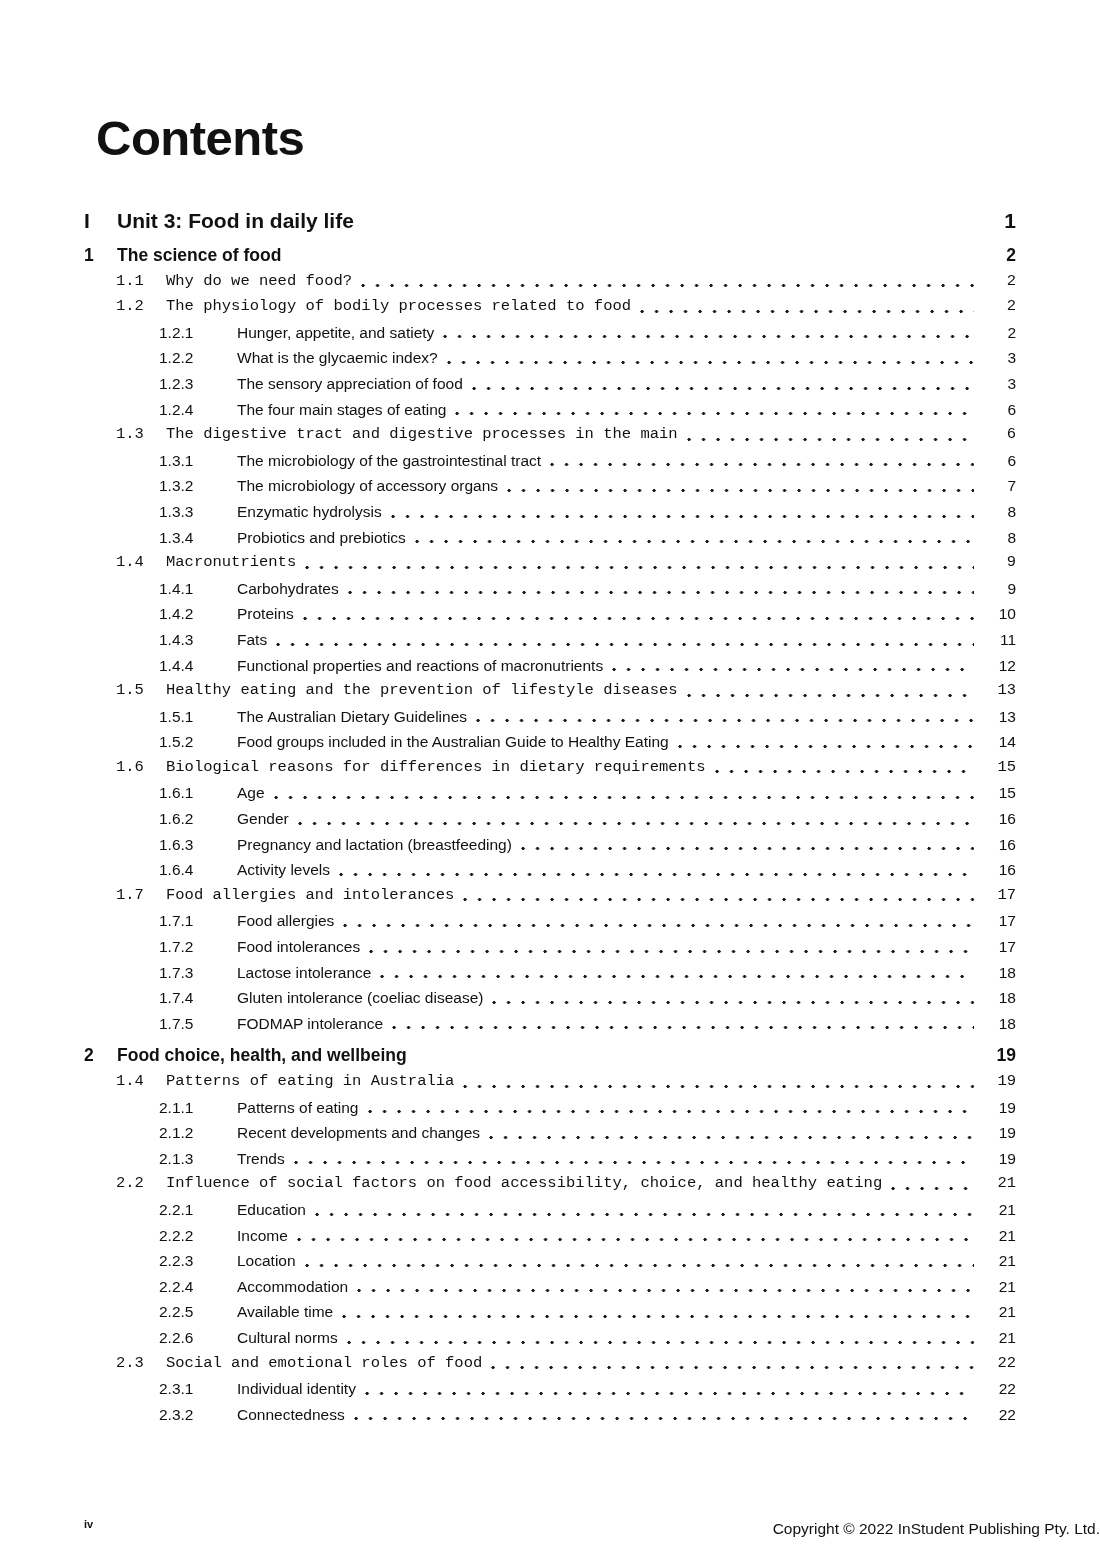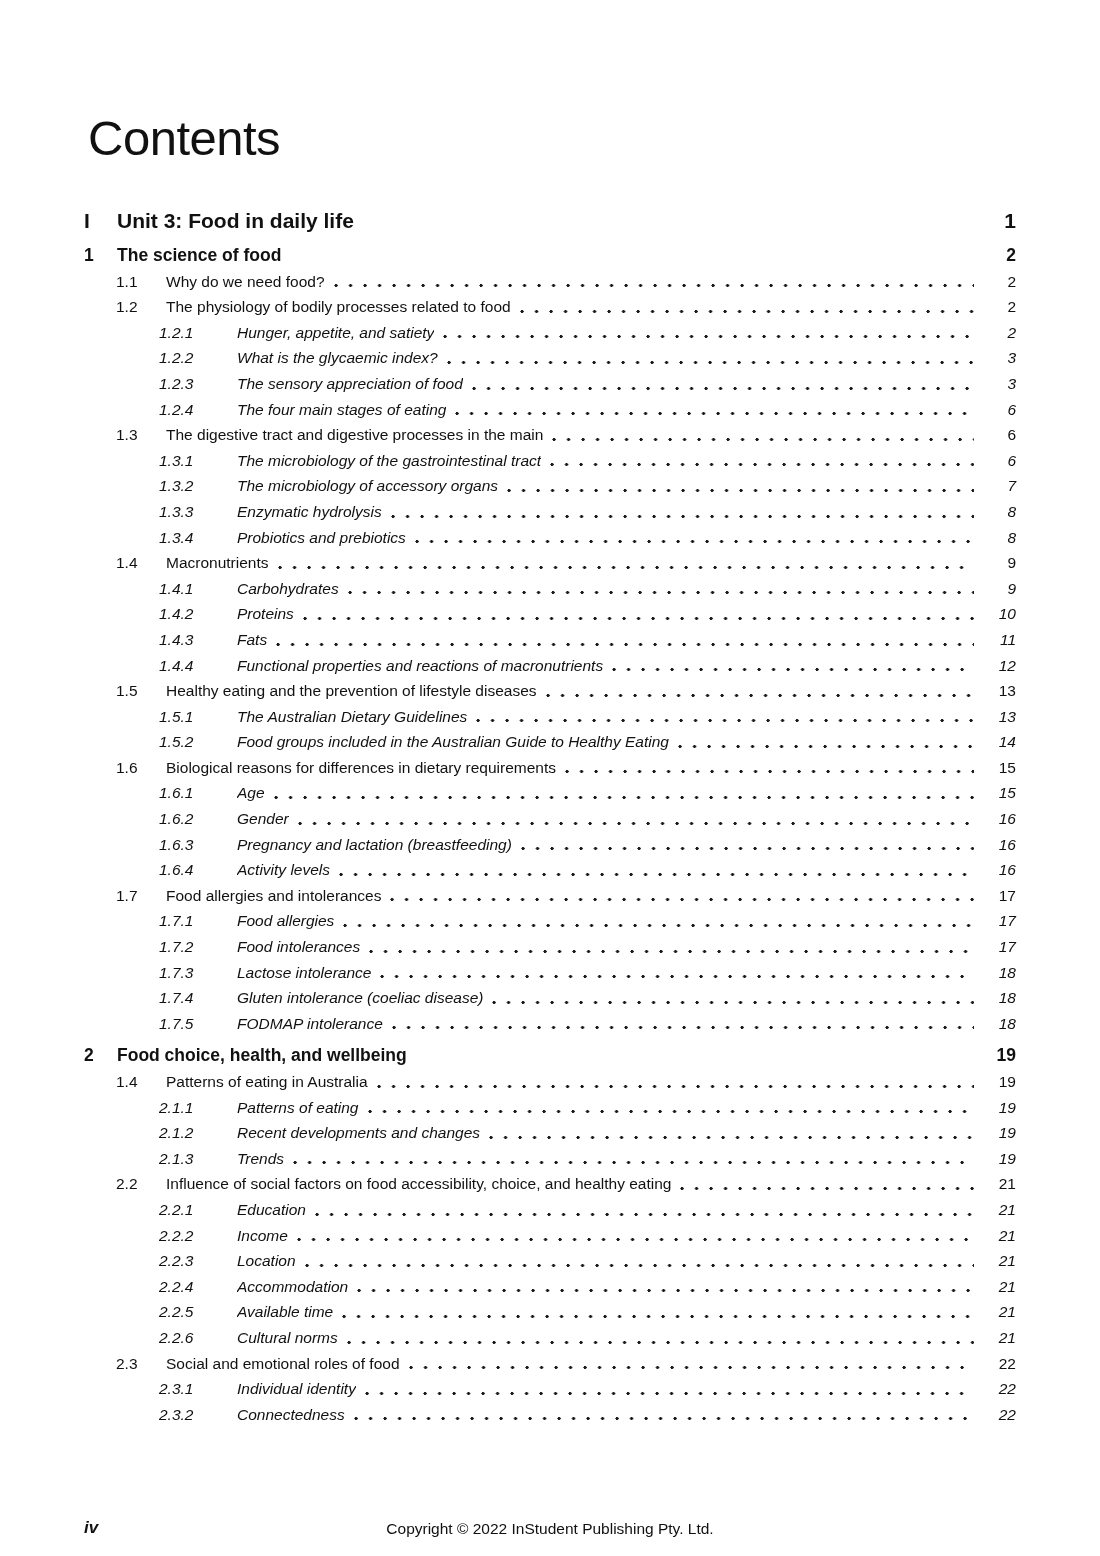--- a/index.html
+++ b/index.html
@@ -8,23 +8,23 @@
     background: #ffffff;
     color: #111111;
     font-family: "Liberation Sans", sans-serif;
     position: relative;
     overflow: hidden;
   }
   .page-inner { padding: 112px 84px 0 84px; }
 
   .doc-title {
     font-size: 49px;
-    font-weight: normal;
+    font-weight: bold;
     line-height: 52px;
-    margin: 0 0 42px 4px;
+    margin: 0 0 42px 12px;
     letter-spacing: -0.5px;
   }
 
   .toc { width: 932px; }
 
   .row {
     display: flex;
     align-items: baseline;
     font-size: 15.5px;
     line-height: 25.6px;
@@ -55,42 +55,41 @@
   .lvl-chapter {
     font-size: 17.5px;
     font-weight: bold;
     line-height: 25.6px;
     margin-top: 7px;
   }
   .lvl-chapter .num { width: 33px; }
 
   .lvl-part .dots, .lvl-chapter .dots { background: none; }
 
-  .lvl-section { padding-left: 32px; }
+  .lvl-section { padding-left: 32px; font-family: Liberation Mono, monospace; }
   .lvl-section .num { width: 50px; }
 
-  .lvl-subsection { padding-left: 75px; font-style: italic; }
+  .lvl-subsection { padding-left: 75px; }
   .lvl-subsection .num { width: 78px; }
 
   .footer {
     position: absolute;
     left: 0; right: 0;
     bottom: 16px;
     height: 22px;
   }
   .footer-page-label {
     position: absolute;
     left: 84px;
     top: 0;
     font-weight: bold;
-    font-size: 17px;
-    font-style: italic;
+    font-size: 11px;
   }
   .footer-copyright {
-    text-align: center;
+    text-align: right;
     font-size: 15.5px;
     line-height: 22px;
   }
 </style>
 </head>
 <body>
 
 <div class="page-inner">
   <h1 class="doc-title">Contents</h1>
   <div class="toc" id="toc">

